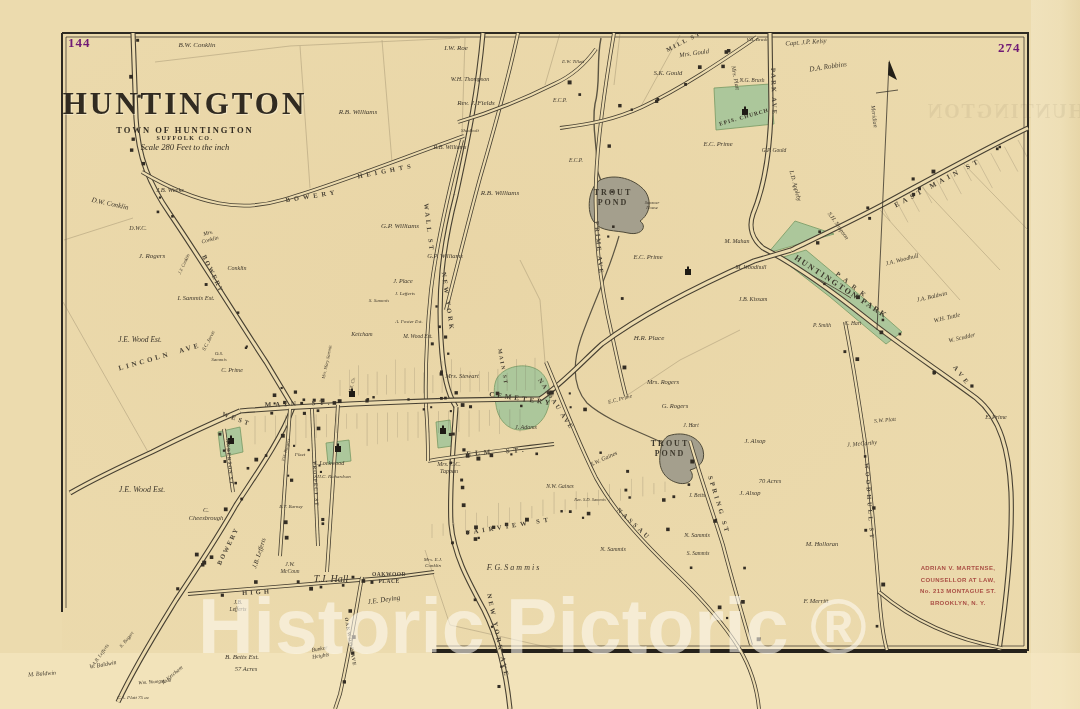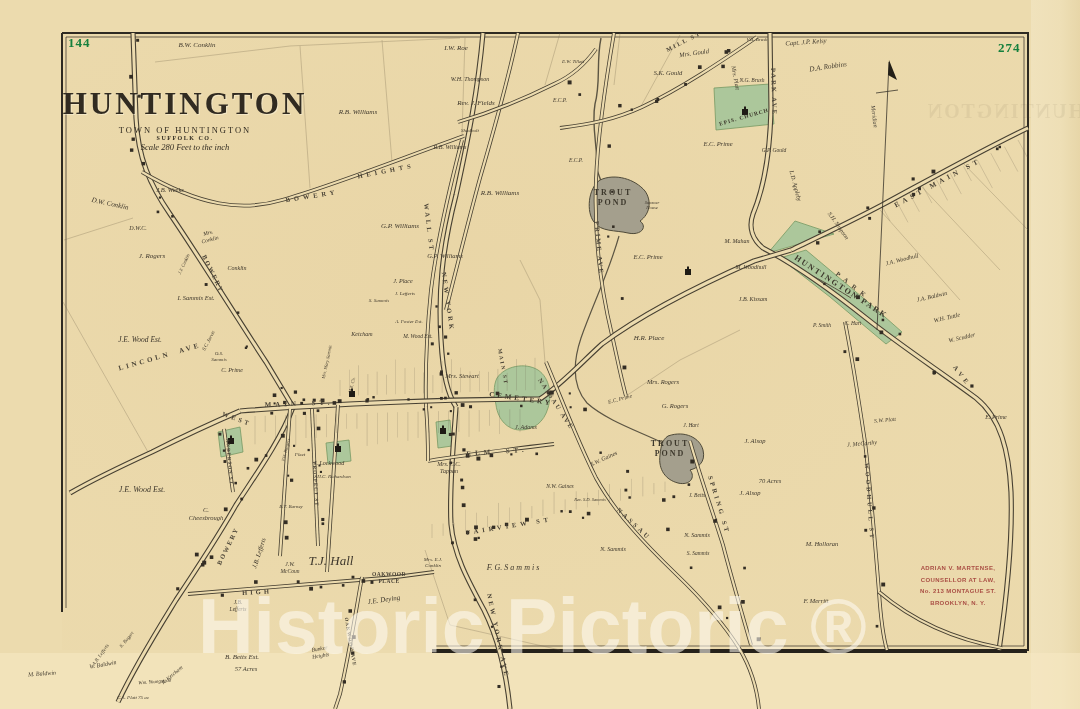--- a/index.html
+++ b/index.html
@@ -13,24 +13,24 @@
          background:radial-gradient(ellipse at 40% 40%, rgba(214,180,120,.14), rgba(214,180,120,.04) 70%);}
   svg.map{position:absolute;left:0;top:0;}
   .lbl{position:absolute;color:#3e372c;white-space:pre;text-align:center;line-height:1.2;}
   .owner{font-style:italic;font-family:"Liberation Serif","DejaVu Serif",serif;}
   .road{font-weight:bold;color:#4a4336;font-family:"Liberation Serif","DejaVu Serif",serif;}
   .feature{font-weight:bold;color:#3d382c;font-family:"Liberation Serif","DejaVu Serif",serif;}
   .acre{font-style:italic;color:#454034;}
   .title-block{position:absolute;left:60px;top:86px;width:250px;text-align:center;color:#312b21;}
   .title-main{font-size:31px;font-weight:bold;letter-spacing:3px;
       text-shadow:1px 1px 0 rgba(255,250,230,.45);}
-  .title-sub1{font-size:8.5px;letter-spacing:2px;font-weight:normal;margin-top:3px;text-align:center;}
+  .title-sub1{font-size:8.5px;letter-spacing:2px;font-weight:bold;margin-top:3px;text-align:center;}
   .title-sub2{font-size:6px;letter-spacing:1.5px;font-weight:bold;}
   .title-scale{font-size:8.5px;font-style:italic;margin-top:1px;}
-  .page-num{position:absolute;font-size:13px;font-weight:bold;color:#15803d;letter-spacing:1px;}
+  .page-num{position:absolute;font-size:13px;font-weight:bold;color:#701a75;letter-spacing:1px;}
   .stamp{position:absolute;left:893px;top:563px;width:130px;text-align:center;
       font-family:"Liberation Sans","DejaVu Sans",sans-serif;}
   .stamp div{font-size:6px;font-weight:bold;letter-spacing:.4px;line-height:1.95;opacity:.9;}
   .watermark{position:absolute;left:198px;top:582px;width:760px;
       font-family:"Liberation Sans","DejaVu Sans",sans-serif;
       font-size:77px;font-weight:bold;color:rgba(253,250,242,.58);
       letter-spacing:0px;pointer-events:none;white-space:nowrap;}
   .ghost{position:absolute;left:905px;top:100px;width:200px;text-align:center;
       font-size:20px;font-weight:bold;letter-spacing:2px;color:#5a4c33;
       opacity:.08;transform:scaleX(-1);filter:blur(.5px);}
@@ -514,21 +514,21 @@
       <div class="lbl owner" style="left: 290px; top: 568px; font-size: 5.5px; transform: translate(-50%, -50%) rotate(0deg);">J.W.
 McCoun</div>
       <div class="lbl owner" style="left: 155px; top: 682px; font-size: 5px; transform: translate(-50%, -50%) rotate(-5deg);">Wm. Youngstead</div>
       <div class="lbl owner" style="left: 103px; top: 665px; font-size: 6px; transform: translate(-50%, -50%) rotate(-10deg);">W. Baldwin</div>
       <div class="lbl owner" style="left: 42px; top: 674px; font-size: 6px; transform: translate(-50%, -50%) rotate(-4deg);">M. Baldwin</div>
       <div class="lbl owner" style="left: 172px; top: 675px; font-size: 5.5px; transform: translate(-50%, -50%) rotate(-40deg);">R. Ketcham</div>
       <div class="lbl owner" style="left: 127px; top: 640px; font-size: 5px; transform: translate(-50%, -50%) rotate(-50deg);">E. Bogart</div>
       <div class="lbl owner" style="left: 101px; top: 655px; font-size: 5px; transform: translate(-50%, -50%) rotate(-55deg);">A.B. Lefferts</div>
       <div class="lbl owner" style="left: 242px; top: 657px; font-size: 7px; transform: translate(-50%, -50%) rotate(0deg);">B. Betts Est.</div>
       <div class="lbl owner" style="left: 133px; top: 698px; font-size: 5px; transform: translate(-50%, -50%) rotate(0deg);">C.A. Platt 75 ac</div>
-      <div class="lbl owner" style="left: 331px; top: 561px; font-size: 13px; transform: translate(-50%, -50%) rotate(0deg); text-align: right;">T.J. Hall</div>
+      <div class="lbl owner" style="left: 331px; top: 579px; font-size: 10px; transform: translate(-50%, -50%) rotate(0deg); text-align: right;">T.J. Hall</div>
       <div class="lbl owner" style="left: 384px; top: 600px; font-size: 7px; transform: translate(-50%, -50%) rotate(-8deg);">J.E. Deying</div>
       <div class="lbl owner" style="left: 320px; top: 652px; font-size: 5.5px; transform: translate(-50%, -50%) rotate(-10deg);">Bunker
 Heights</div>
       <div class="lbl owner" style="left: 238px; top: 606px; font-size: 5.5px; transform: translate(-50%, -50%) rotate(0deg);">J.B.
 Lefferts</div>
       <div class="lbl owner" style="left: 327px; top: 362px; font-size: 4.5px; transform: translate(-50%, -50%) rotate(-78deg);">Mrs. Mary Sammis</div>
       <div class="lbl owner" style="left: 352px; top: 385px; font-size: 4.5px; transform: translate(-50%, -50%) rotate(-75deg);">M.E. Ch.</div>
       <div class="lbl owner" style="left: 362px; top: 335px; font-size: 6px; transform: translate(-50%, -50%) rotate(0deg);">Ketcham</div>
       <div class="lbl owner" style="left: 418px; top: 336px; font-size: 5.5px; transform: translate(-50%, -50%) rotate(0deg);">M. Wood Est.</div>
       <div class="lbl owner" style="left: 403px; top: 282px; font-size: 6px; transform: translate(-50%, -50%) rotate(0deg);">J. Place</div>

